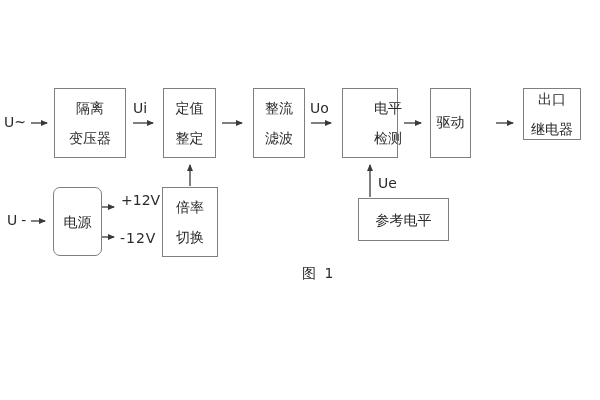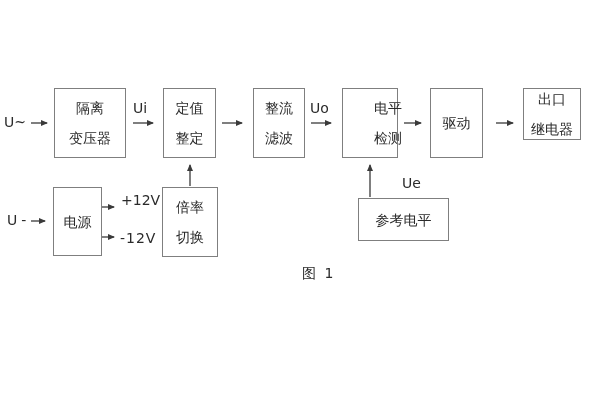--- a/index.html
+++ b/index.html
@@ -28,39 +28,39 @@
     font-size: 14px;
     line-height: 30px;
     white-space: nowrap;
     color: #2a2a2a;
   }
   
   .b-transformer { left: 54px;  top: 88px;  width: 72px; height: 70px; }
   .b-setting     { left: 163px; top: 88px;  width: 53px; height: 70px; }
   .b-rectifier   { left: 253px; top: 88px;  width: 52px; height: 70px; }
   .b-level       { left: 342px; top: 88px;  width: 56px; height: 70px; padding-left: 36px; }
-  .b-drive       { left: 430px; top: 88px;  width: 53px; height: 70px; }
+  .b-drive       { left: 430px; top: 88px;  width: 41px; height: 70px; font-family: Liberation Serif, serif; }
   .b-relay       { left: 523px; top: 88px;  width: 58px; height: 52px; }
   
-  .b-power       { left: 53px;  top: 187px; width: 49px; height: 69px; }
+  .b-power       { left: 53px;  top: 187px; width: 49px; height: 69px; border-radius: 7px; }
   .b-ratio       { left: 162px; top: 187px; width: 56px; height: 70px; }
   .b-reference   { left: 330px; top: 198px; width: 91px; height: 43px; margin-left: 28px; }
 
   .lbl {
     position: absolute;
     font-size: 14px;
     line-height: 16px;
     white-space: nowrap;
     color: #2a2a2a;
   }
   .lbl-uac   { left: 4px;   top: 114px; }
   .lbl-udc   { left: 7px;   top: 212px; letter-spacing: 4px; }
   .lbl-ui    { left: 133px; top: 100px; }
   .lbl-uo    { left: 310px; top: 100px; }
-  .lbl-ue    { left: 378px; top: 175px; margin-left: 24px; }
+  .lbl-ue    { left: 378px; top: 175px; }
   .lbl-p12   { left: 121px; top: 192px; }
   .lbl-m12   { left: 120px; top: 230px; letter-spacing: 1px; }
   .lbl-caption { left: 302px; top: 265px; letter-spacing: 2px; text-align: right; }
 
   .connector-layer {
     position: absolute;
     left: 0; top: 0;
     width: 600px; height: 400px;
     pointer-events: none;
   }

